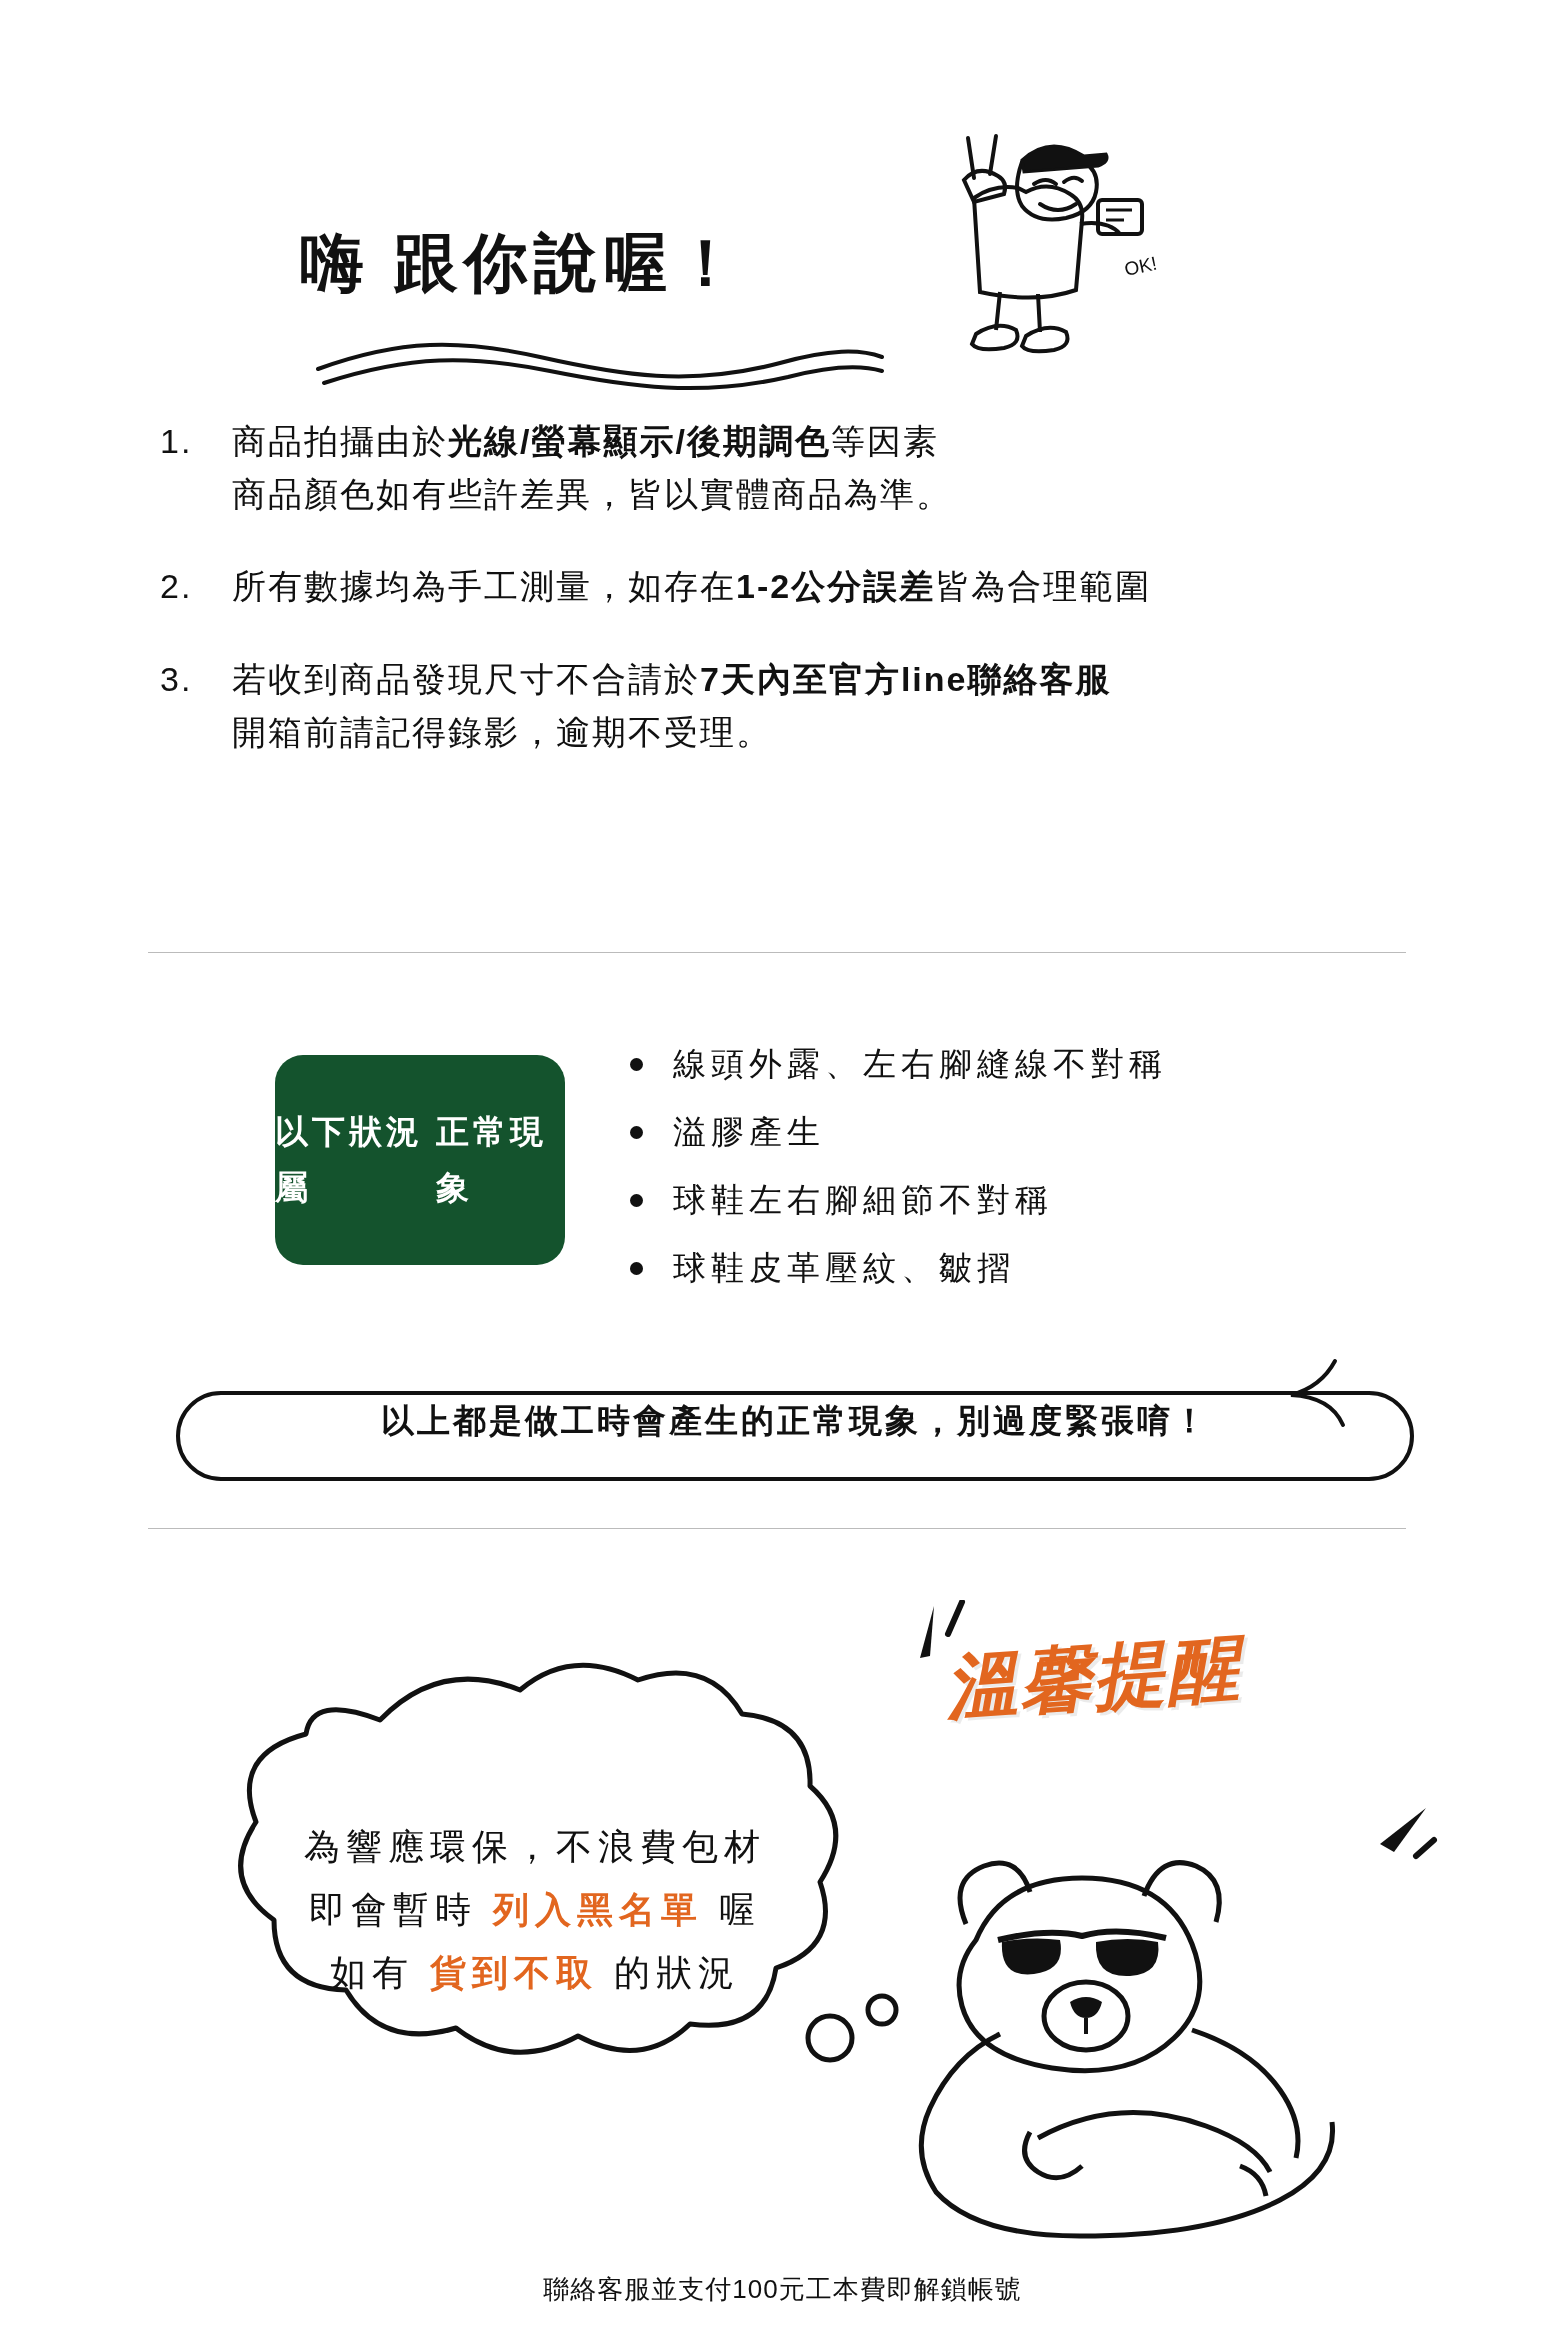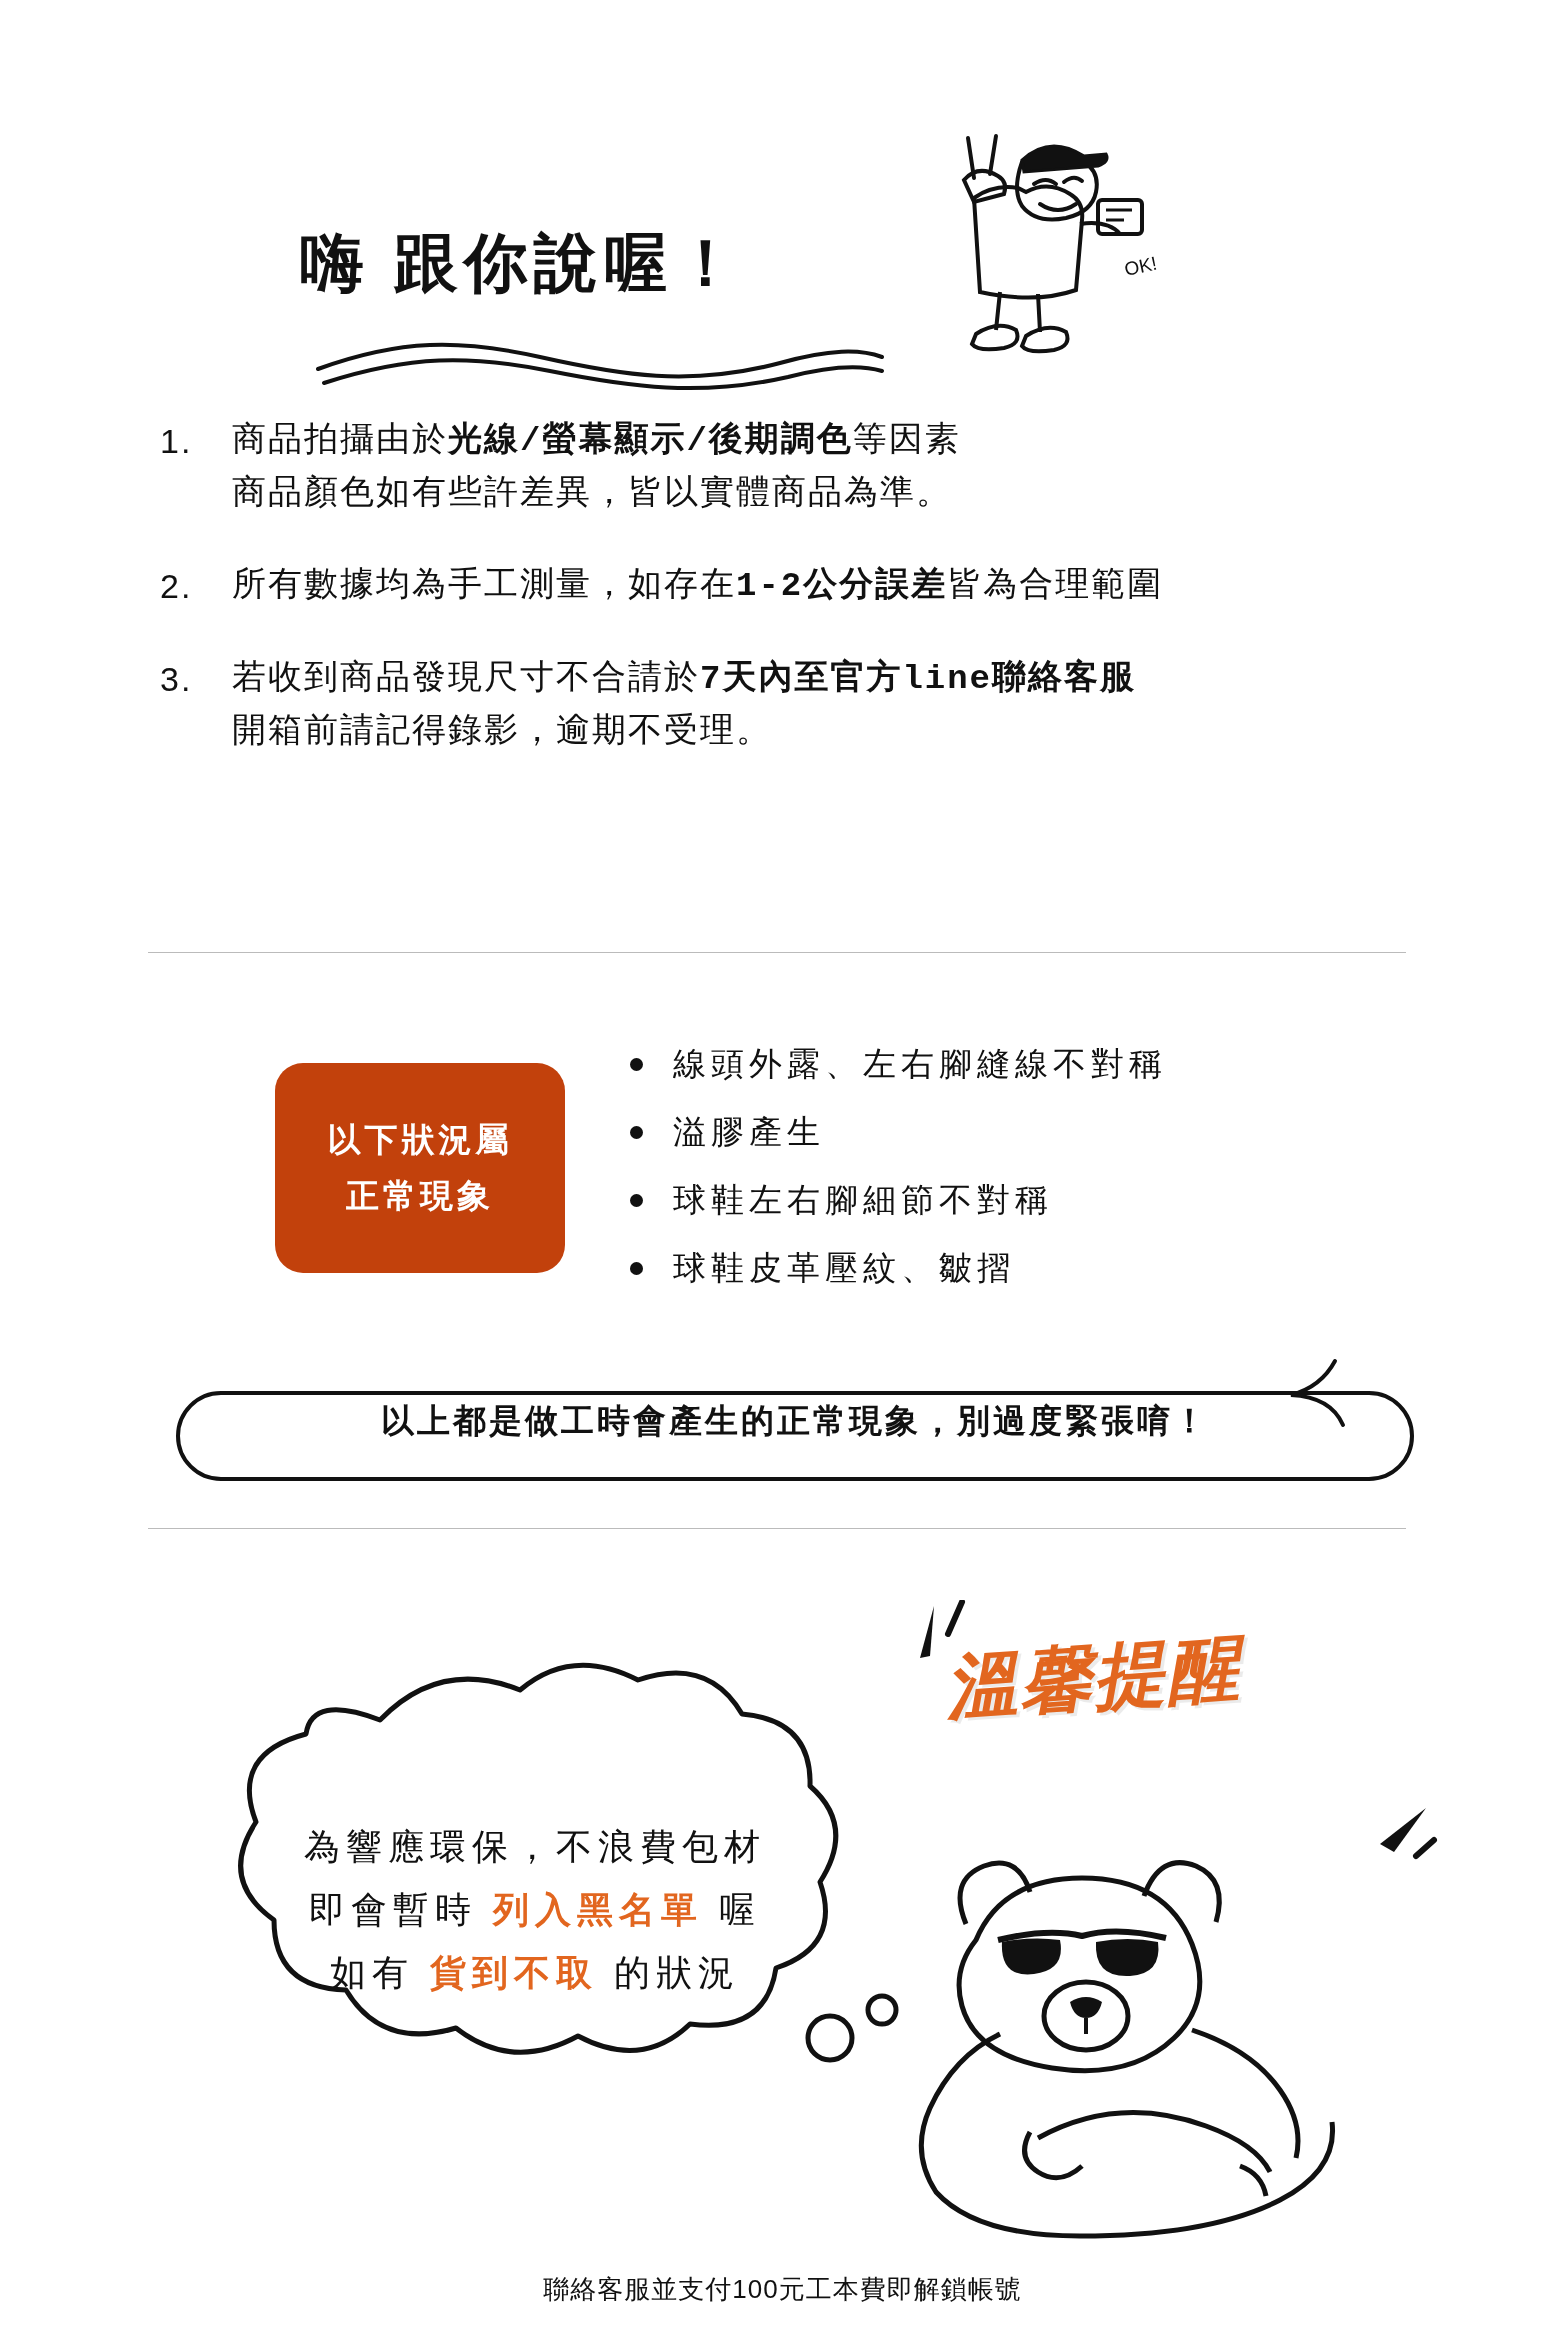--- a/index.html
+++ b/index.html
@@ -71,21 +71,20 @@
     line-height: 1.55;
   }
   .note-lines {
     flex: 1;
   }
   .note-line {
     font-size: 34px;
     line-height: 1.55;
     letter-spacing: 2px;
     white-space: nowrap;
-    font-family: Liberation Mono, monospace;
   }
   .note-line b {
     font-weight: bold;
   }
 
   
   .divider {
     position: absolute;
     left: 148px;
     width: 1258px;
@@ -99,28 +98,28 @@
   .normal-block {
     position: absolute;
     top: 1030px;
     left: 150px;
     width: 1300px;
     height: 300px;
   }
   .orange-box {
     position: absolute;
     left: 125px;
-    top: 33px;
+    top: 25px;
     width: 290px;
     height: 210px;
-    background: #c2410c;
+    background: #14532d;
     border-radius: 28px;
     color: #ffffff;
     display: flex;
-    flex-direction: column;
+    flex-direction: row;
     align-items: center;
     justify-content: center;
   }
   .orange-box .ob-line {
     font-size: 33px;
     font-weight: bold;
     letter-spacing: 4px;
     line-height: 1.7;
   }
   .bullets {

